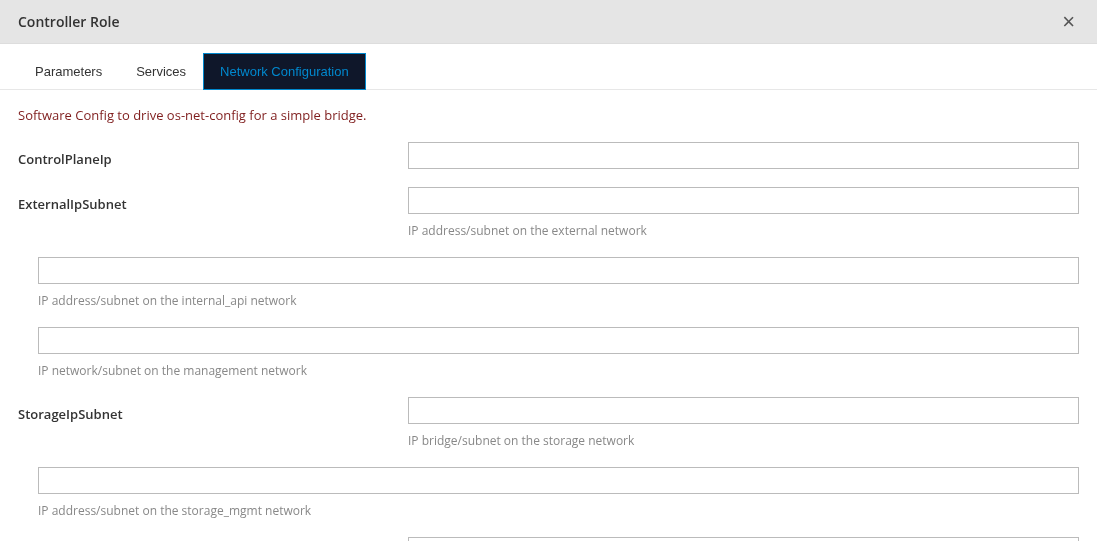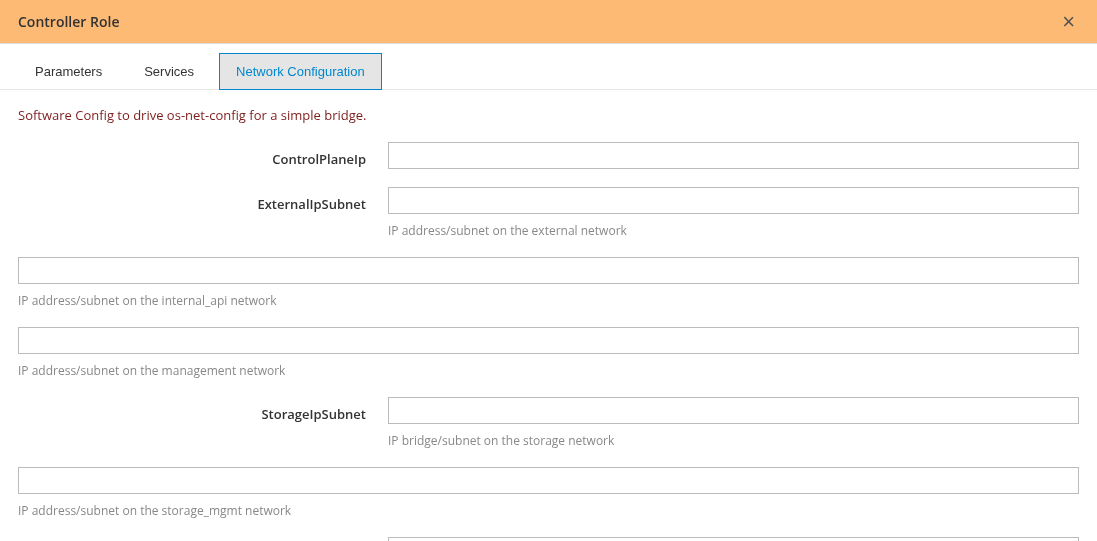--- a/index.html
+++ b/index.html
@@ -10,21 +10,21 @@
     body {
       font-family: -apple-system, BlinkMacSystemFont, "Segoe UI", "Open Sans", Helvetica, Arial, sans-serif;
       font-size: 13px;
       color: #333;
       background: #fff;
       width: 1097px;
       height: 541px;
       overflow: hidden;
     }
     .modal-header {
-      background: #fdba74;
+      background: #e5e5e5;
       border-bottom: 1px solid #ddd;
       padding: 12px 18px;
       display: flex;
       justify-content: space-between;
       align-items: center;
       height: 44px;
     }
     .modal-title {
       font-size: 14px;
       font-weight: 600;
@@ -37,66 +37,67 @@
       line-height: 1;
       font-weight: 300;
       background: none;
       border: none;
       padding: 0 4px;
     }
     .tabs {
       display: flex;
       padding: 0 18px;
       border-bottom: 1px solid #e7e7e7;
-      gap: 8px;
+      gap: 0;
       height: 46px;
       align-items: flex-end;
     }
     .tab {
       padding: 10px 16px;
       font-size: 13px;
       color: #333;
       cursor: pointer;
       border: 1px solid transparent;
       margin-bottom: -1px;
       background: none;
     }
     .tab.active {
       color: #0088ce;
       border: 1px solid #0088ce;
-      background: #e5e5e5;
+      background: #0f172a;
     }
     .content {
       padding: 16px 18px;
     }
     .description {
       font-size: 13px;
       color: #7f1d1d;
       margin-bottom: 18px;
     }
     .form-row {
       display: flex;
       align-items: flex-start;
       margin-bottom: 0;
     }
     .form-label-col {
       width: 370px;
-      text-align: right;
+      text-align: left;
       padding-right: 22px;
       padding-top: 8px;
     }
     .form-label {
       font-size: 13px;
       font-weight: 600;
       color: #333;
     }
     .form-input-col {
       flex: 1;
       padding-right: 0;
       margin-bottom: 18px;
+      margin-left: 20px;
     }
     .form-input {
       width: 100%;
       height: 27px;
       border: 1px solid #bbb;
       padding: 4px 8px;
       font-size: 13px;
       color: #333;
       background: #fff;
     }
@@ -145,21 +146,21 @@
   <div class="form-row">
     <div class="form-input-col">
       <input type="text" class="form-input" value="" style="">
       <div class="help-text">IP address/subnet on the internal_api network</div>
     </div>
   </div>
 
   <div class="form-row">
     <div class="form-input-col">
       <input type="text" class="form-input" value="" style="">
-      <div class="help-text">IP address/subnet on the management network</div>
+      <div class="help-text">IP network/subnet on the management network</div>
     </div>
   </div>
 
   <div class="form-row">
     <div class="form-label-col">
       <span class="form-label">StorageIpSubnet</span>
     </div>
     <div class="form-input-col">
       <input type="text" class="form-input" value="" style="">
       <div class="help-text">IP bridge/subnet on the storage network</div>

